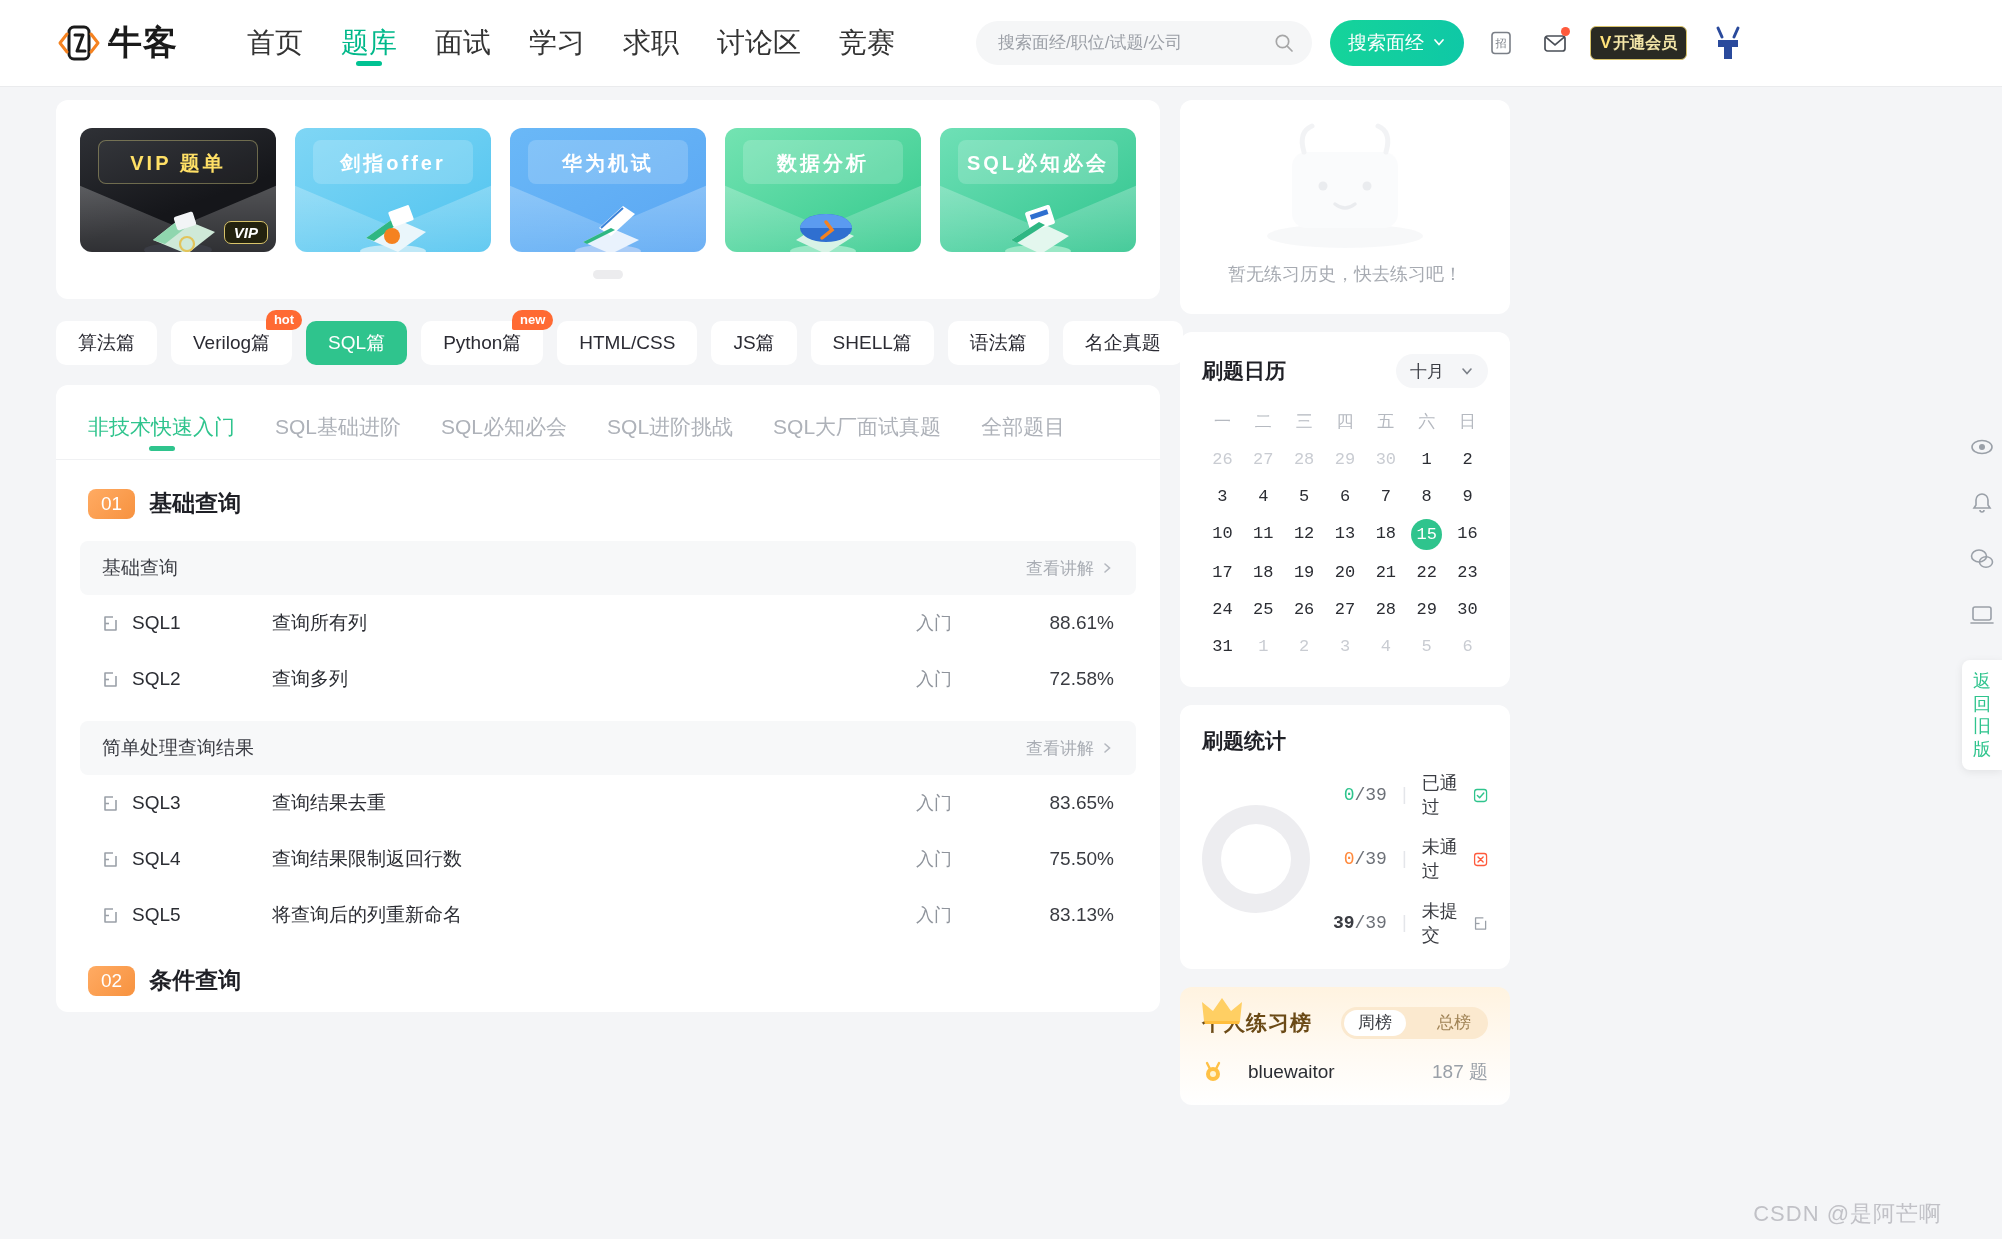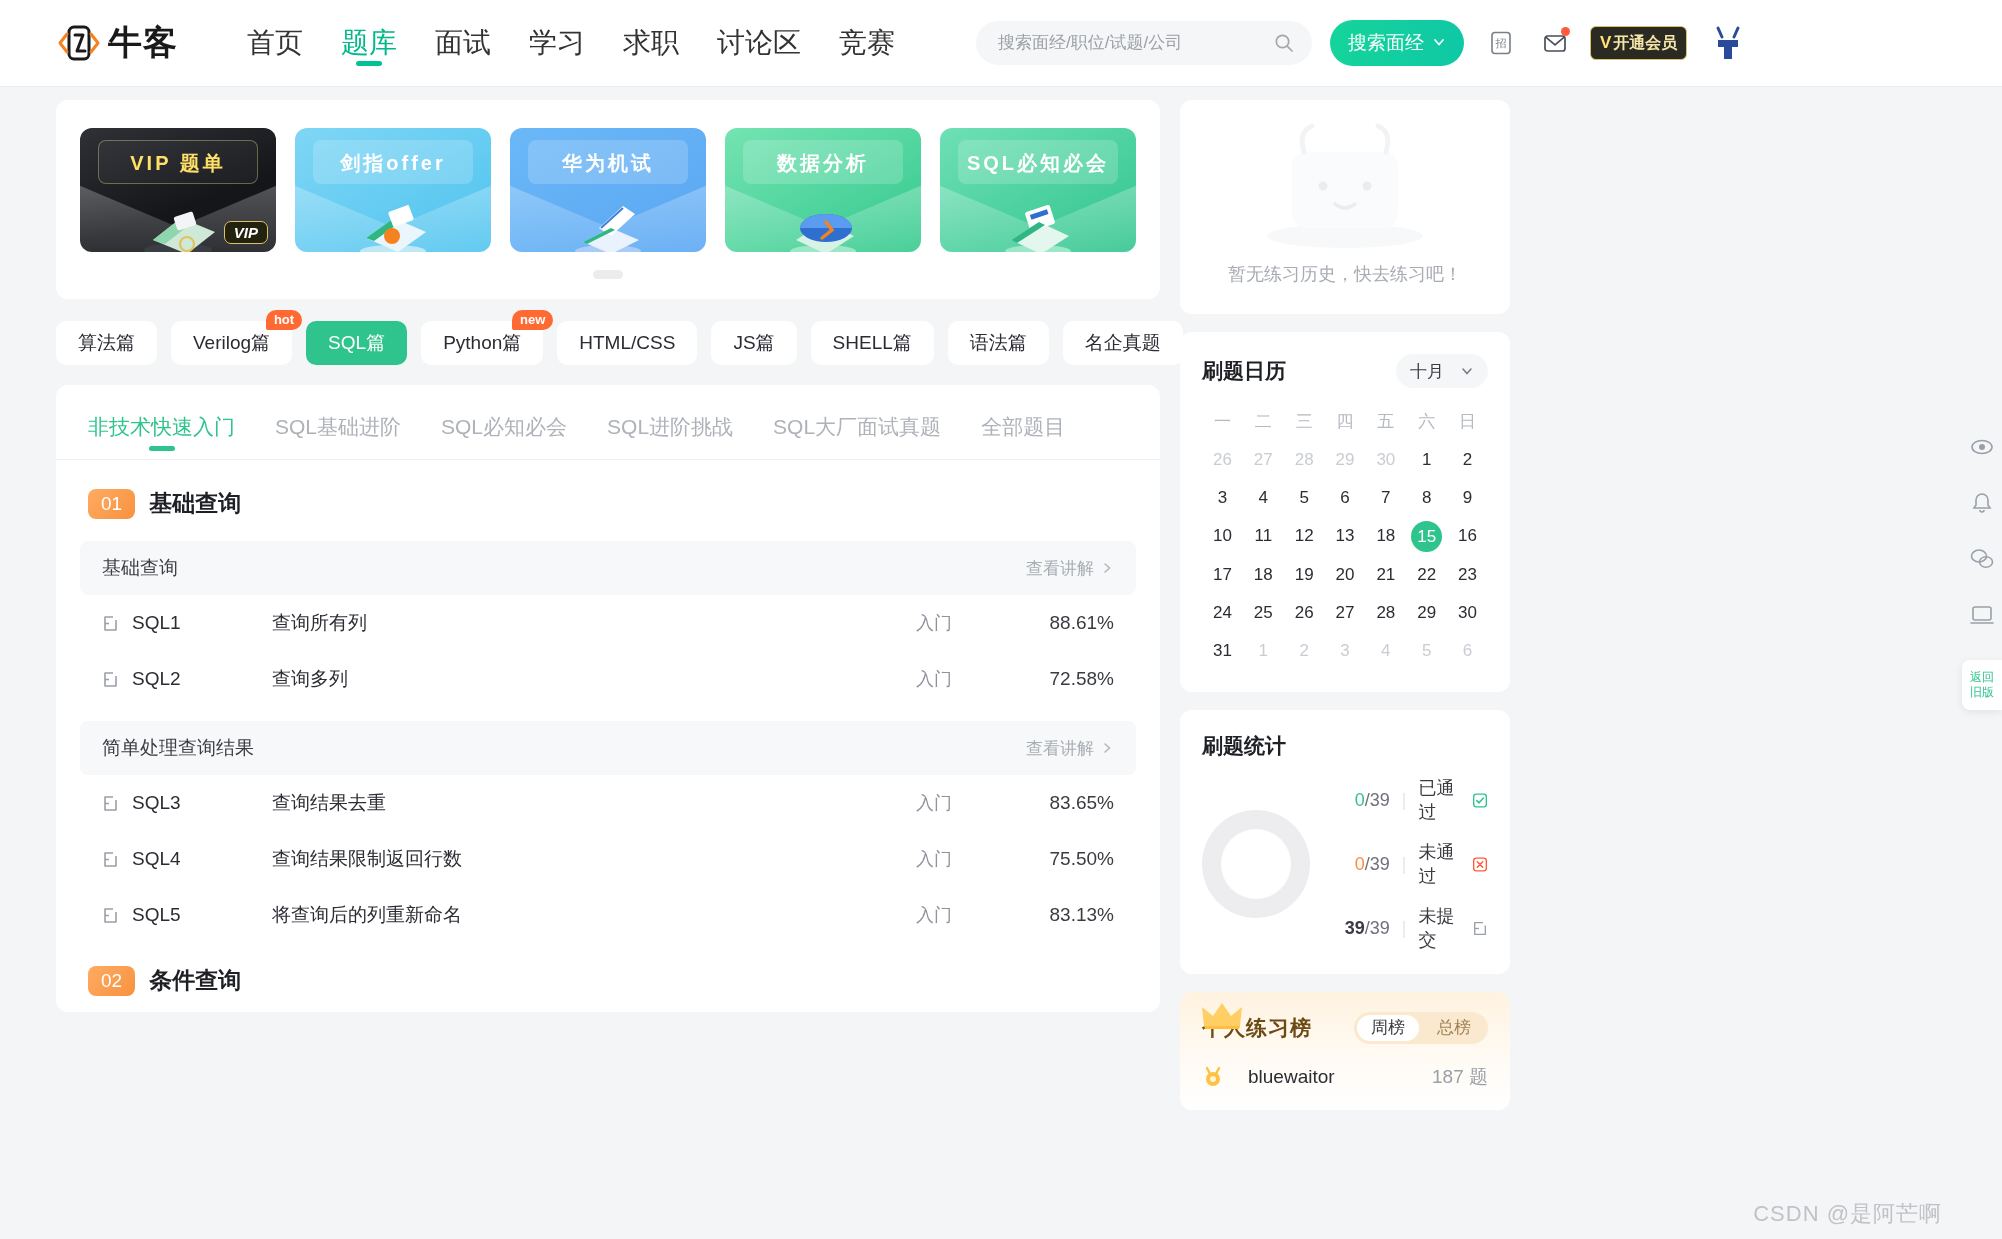--- a/index.html
+++ b/index.html
@@ -184,21 +184,21 @@
     display:flex; align-items:center; height: 56px; padding: 0 22px;
     cursor: pointer;
   }
   .q-status { width: 30px; flex: 0 0 30px; display:flex; align-items:center; }
   .q-id { width: 140px; flex: 0 0 140px; font-size: 19px; color: #2b2d33; }
   .q-name { flex: 1; font-size: 19px; color: #2b2d33; }
   .q-diff { width: 120px; flex:0 0 120px; font-size: 18px; color: #8f949c; text-align:center; }
   .q-rate { width: 120px; flex:0 0 120px; font-size: 19px; color: #3a3c42; text-align:right; }
 
   
-  .side-card { background:#fff; border-radius: 12px; padding: 22px 22px; }
+  .side-card { background:#fff; border-radius: 12px; padding: 22px 22px; font-family: Liberation Mono, monospace; }
   .side-empty {
     background:#fff; border-radius:12px; height: 214px; display:flex;
     flex-direction:column; align-items:center; justify-content:flex-end;
     padding-bottom: 28px; position:relative; overflow:hidden;
   }
   .empty-art { position:absolute; top: 8px; left:50%; transform:translateX(-50%); opacity:.5; }
   .empty-text { font-size: 18px; color:#a7abb2; }
 
   .side-head { display:flex; align-items:center; justify-content:space-between; }
   .side-title { font-size: 21px; font-weight:700; color:#1f2026; }
@@ -242,39 +242,39 @@
   .rank-card {
     background: linear-gradient(180deg,#fff3e0,#fffaf3 55%,#fff);
     border-radius: 12px; padding: 20px 22px; margin-top: 18px; position:relative;
   }
   .rank-head { display:flex; align-items:center; justify-content:space-between; }
   .rank-title-wrap { display:flex; align-items:center; gap:6px; position:relative; }
   .rank-title { font-size:21px; font-weight:800; color:#6b4a16; letter-spacing:1px; }
   .crown { position:absolute; top:-16px; left:-4px; }
   .rank-toggle {
     background:#fbe9cf; border-radius:16px; height:32px; display:flex; align-items:flex-start;
-    padding: 3px; gap:4px;
+    padding: 3px; gap:17px;
   }
   .rt { font-size:17px; padding: 0 14px; line-height: 26px; border-radius:14px; color:#a08356; cursor:pointer; }
   .rt.on { background:#fff; color:#3a3c42; }
   .rank-row { display:flex; align-items:center; margin-top: 20px; gap:24px; }
   .rank-medal { width:22px; height:22px; }
   .rank-name { font-size:19px; color:#2b2d33; flex:1; }
   .rank-count { font-size:19px; color:#9aa0a8; }
 
   
   .rail {
     position:absolute; right: 0; top: 430px; width: 40px;
     display:flex; flex-direction:column; gap: 22px; align-items:center;
     z-index: 30;
   }
   .rail-item { width: 34px; height: 34px; display:flex; align-items:center; justify-content:center; cursor:pointer; }
   .rail-back {
     position:absolute; right:0; top: 660px; width: 40px; background:#fff;
-    border-radius: 8px 0 0 8px; padding: 10px 4px; font-size: 12px;
+    border-radius: 8px 0 0 8px; padding: 10px 4px; font-size: 18px;
     color:#2fc48d; line-height:1.25; text-align:center; cursor:pointer; z-index:30;
     box-shadow: 0 2px 8px rgba(0,0,0,.08);
   }
 
   .watermark {
     position:absolute; right: 60px; bottom: 10px; font-size: 22px;
     color: rgba(130,130,140,.45); letter-spacing:1px; pointer-events:none;
   }
 </style>
 </head>

